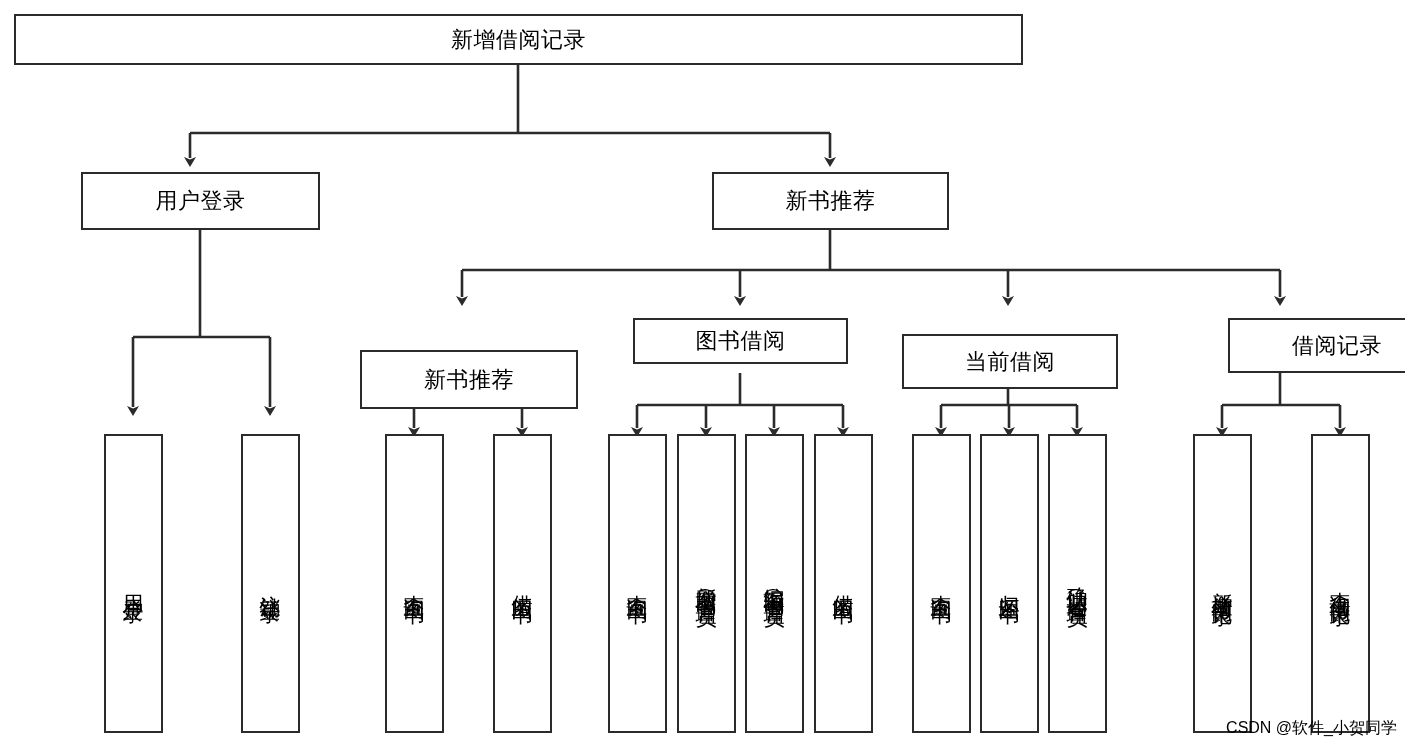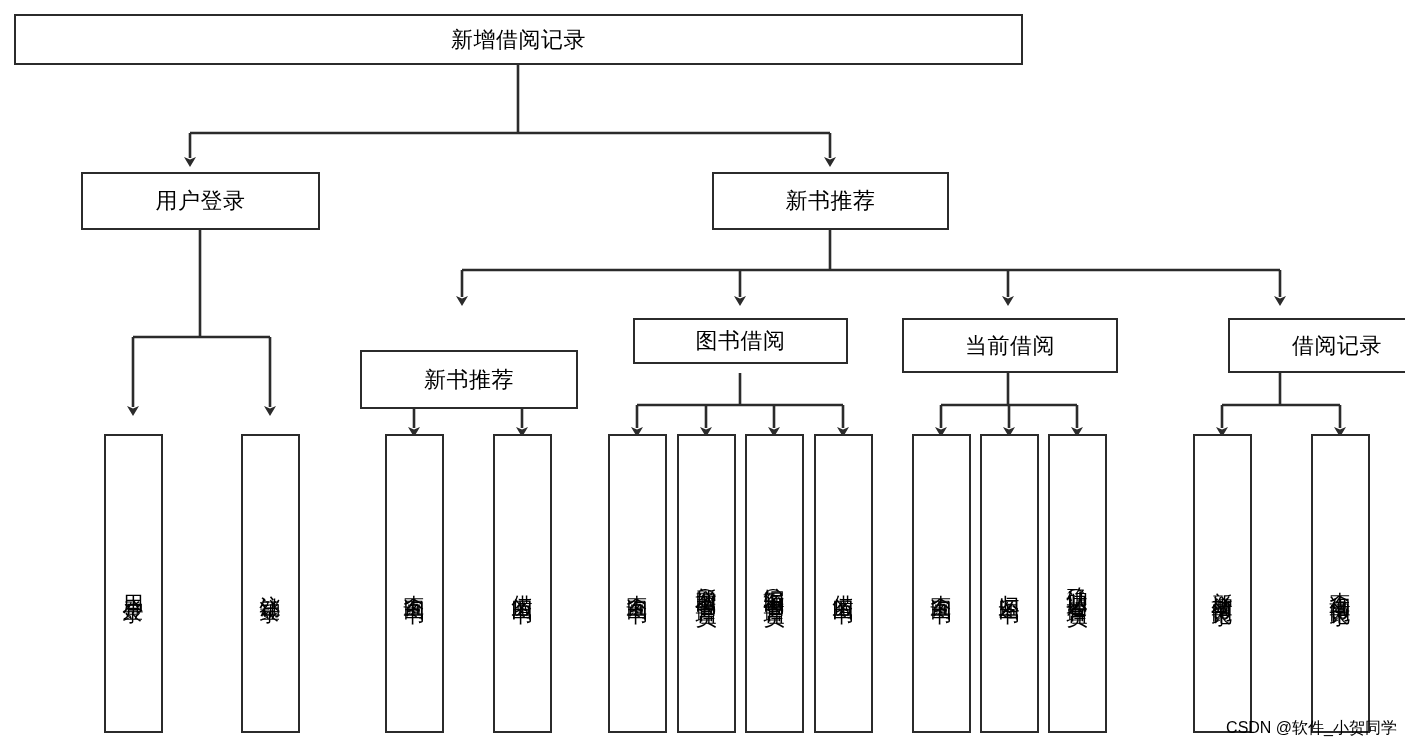--- a/index.html
+++ b/index.html
@@ -140,21 +140,21 @@
   </div>
 
   <div class="node horiz" style="left:360px; top:318px; width:218px; height:59px;margin-top:32px;">
     <span class="node-label">新书推荐</span>
   </div>
 
   <div class="node horiz" style="left:633px; top:318px; width:215px; height:46px;">
     <span class="node-label">图书借阅</span>
   </div>
 
-  <div class="node horiz" style="left:902px; top:318px; width:216px; height:55px;text-align:right;">
+  <div class="node horiz" style="left:902px; top:334px; width:216px; height:55px;text-align:right;">
     <span class="node-label">当前借阅</span>
   </div>
 
   <div class="node horiz" style="left:1228px; top:318px; width:218px; height:55px;">
     <span class="node-label">借阅记录</span>
   </div>
 
   <div class="node vert" style="left:104px; top:434px; width:59px; height:299px;">
     <span class="node-label">用户登录</span>
   </div>

